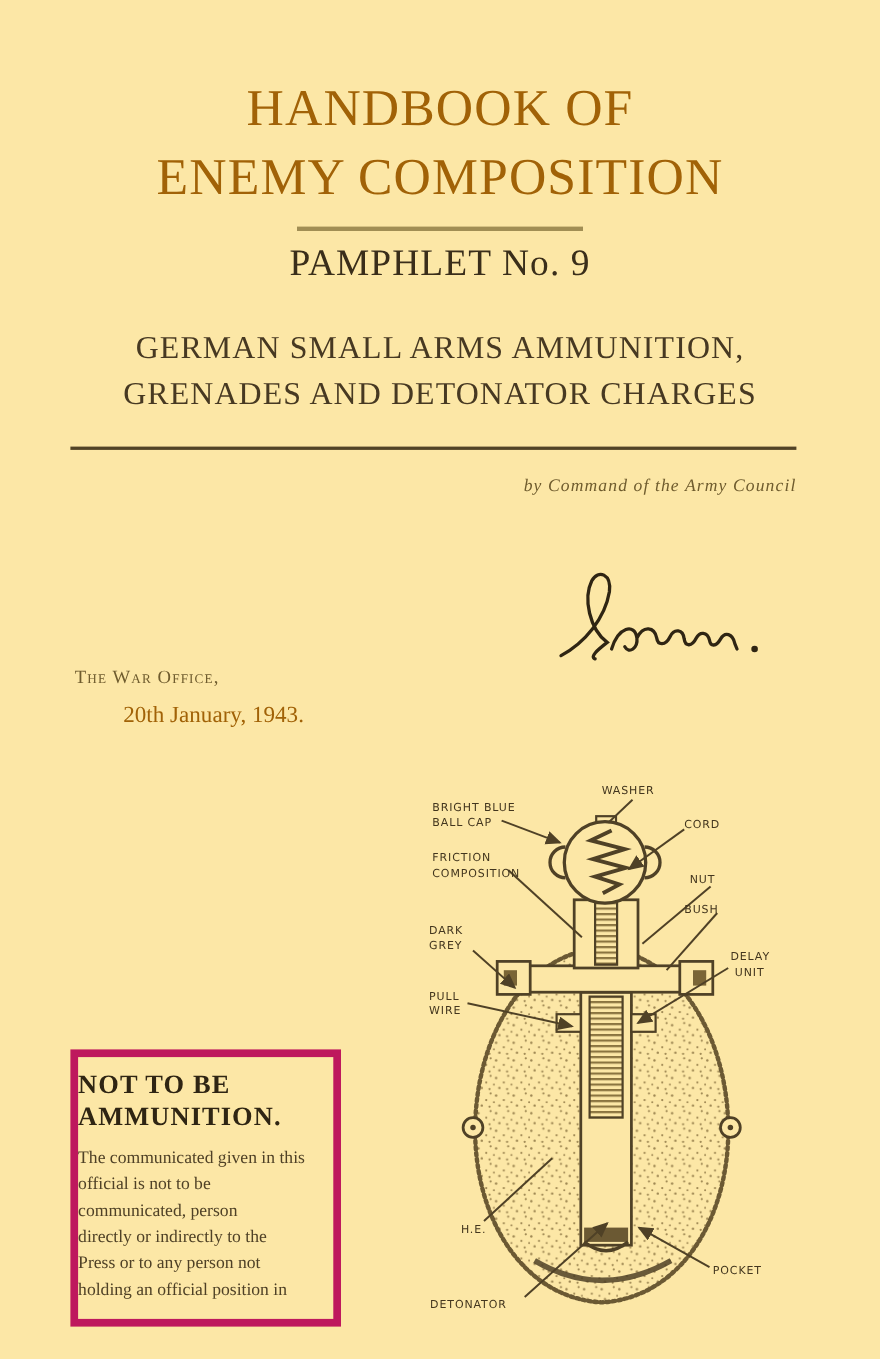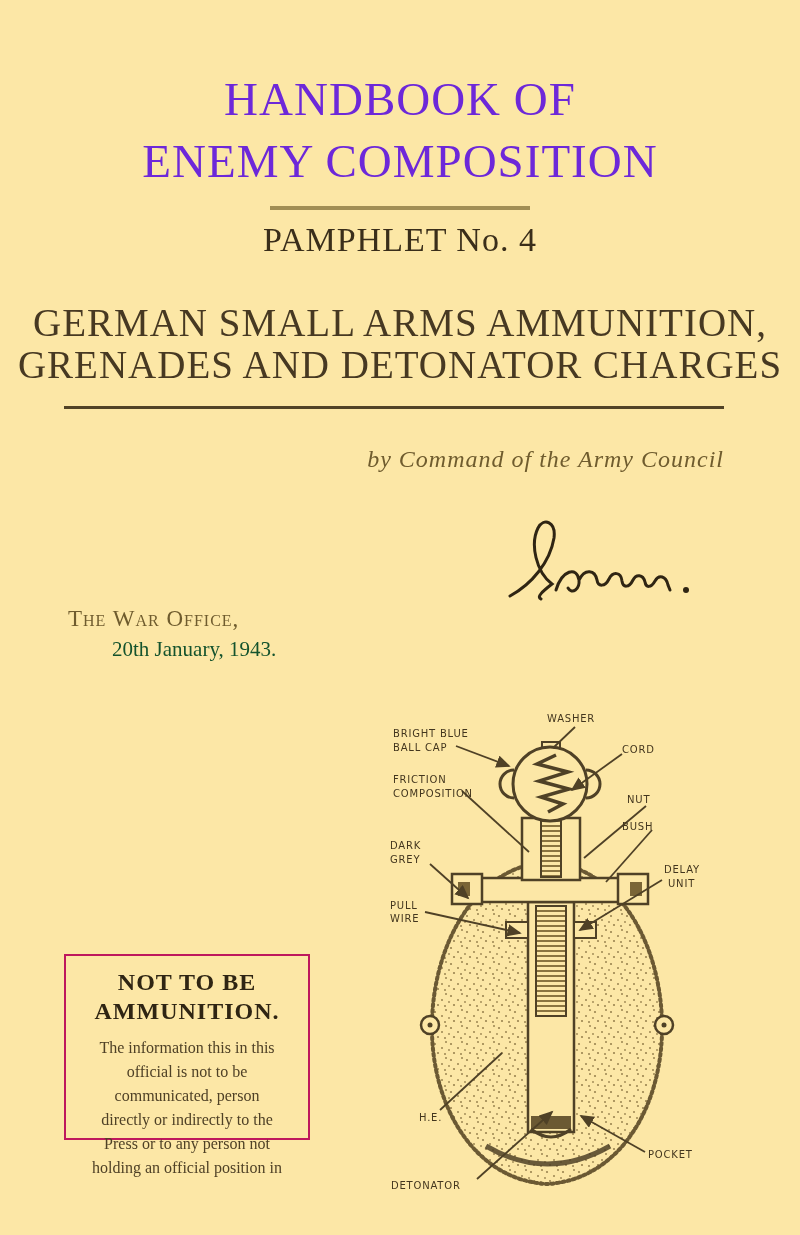--- a/index.html
+++ b/index.html
@@ -6,52 +6,52 @@
   body{
     width:800px;height:1235px;
     background:#fce7a6;
     position:relative;
     font-family:"Liberation Serif", serif;
     color:#3a2e1a;
     overflow:hidden;
   }
   .abs{position:absolute;}
   .center{left:0;right:0;text-align:center;}
-  .title-line{font-size:47px;line-height:1.15;letter-spacing:1px;color:#6d28d9;}
+  .title-line{font-size:47px;line-height:1.15;letter-spacing:1px;color:#a16207;}
   .rule1{top:206px;left:270px;width:260px;height:4px;background:#a18e54;}
   .pamphlet{top:221px;font-size:34px;letter-spacing:1px;color:#3a2e1a;}
-  .subtitle{font-size:39px;letter-spacing:1px;color:#473922;}
+  .subtitle{font-size:29px;letter-spacing:1px;color:#473922;}
   .rule2{top:406px;left:64px;width:660px;height:3px;background:#514326;}
-  .byline{top:446px;right:76px;font-size:24px;font-style:italic;color:#6f5c2e;letter-spacing:1px;}
-  .imprint-office{top:606px;left:68px;font-size:23px;font-variant:small-caps;color:#6f5c2e;letter-spacing:1px;}
-  .imprint-date{top:637px;left:112px;font-size:21px;color:#14532d;}
+  .byline{top:433px;right:76px;font-size:16px;font-style:italic;color:#6f5c2e;letter-spacing:1px;}
+  .imprint-office{top:606px;left:68px;font-size:17px;font-variant:small-caps;color:#6f5c2e;letter-spacing:1px;}
+  .imprint-date{top:637px;left:112px;font-size:21px;color:#a16207;}
   .notice-box{
-    top:954px;left:64px;width:246px;height:186px;
-    border:2px solid #be185d;box-sizing:border-box;
-    text-align:center;
+    top:954px;left:64px;width:246px;height:252px;
+    border:7px solid #be185d;box-sizing:border-box;
+    text-align:left;
   }
   .notice-heading{margin-top:12px;font-size:24px;font-weight:bold;line-height:29px;color:#2f2513;letter-spacing:1px;}
   .notice-body{margin-top:10px;font-size:16px;line-height:24px;color:#4f4126;}
   .sig-svg{top:508px;left:480px;}
   .diagram-svg{top:698px;left:380px;}
   .dlabel{
     font-family:"DejaVu Sans", sans-serif;
     font-size:10px;letter-spacing:0.8px;
     fill:#43361e;
   }
   .dline{stroke:#4f4126;stroke-width:1.8;fill:none;}
   .ink{stroke:#4f4126;fill:none;}
 </style>
 </head>
 <body>
 
 <div class="abs center title-line" style="top:72px">HANDBOOK OF</div>
 <div class="abs center title-line" style="top:134px">ENEMY COMPOSITION</div>
 <div class="abs rule1"></div>
-<div class="abs center pamphlet">PAMPHLET No. 4</div>
+<div class="abs center pamphlet">PAMPHLET No. 9</div>
 
 <div class="abs center subtitle" style="top:300px">GERMAN SMALL ARMS AMMUNITION,</div>
 <div class="abs center subtitle" style="top:342px">GRENADES AND DETONATOR CHARGES</div>
 <div class="abs rule2"></div>
 
 <div class="abs byline">by Command of the Army Council</div>
 
 <svg class="abs sig-svg" width="220" height="100" viewBox="0 0 220 100">
   <g stroke="#2f2513" stroke-width="3" fill="none" stroke-linecap="round">
     <path d="M 30 88 C 52 76 70 54 74 30 C 76 14 64 9 58 20 C 50 36 56 64 72 76 C 63 83 56 89 61 91"></path>
@@ -146,20 +146,20 @@
   <text class="dlabel" x="648" y="1158">POCKET</text>
   <text class="dlabel" x="391" y="1189">DETONATOR</text>
 </svg>
 
 <div class="abs notice-box">
   <div class="notice-heading">
     <div>NOT TO BE</div>
     <div>AMMUNITION.</div>
   </div>
   <div class="notice-body">
-    <div>The information this in this</div>
+    <div>The communicated given in this</div>
     <div>official is not to be</div>
     <div>communicated, person</div>
     <div>directly or indirectly to the</div>
     <div>Press or to any person not</div>
     <div>holding an official position in</div>
   </div>
 </div>
 
 </body></html>

